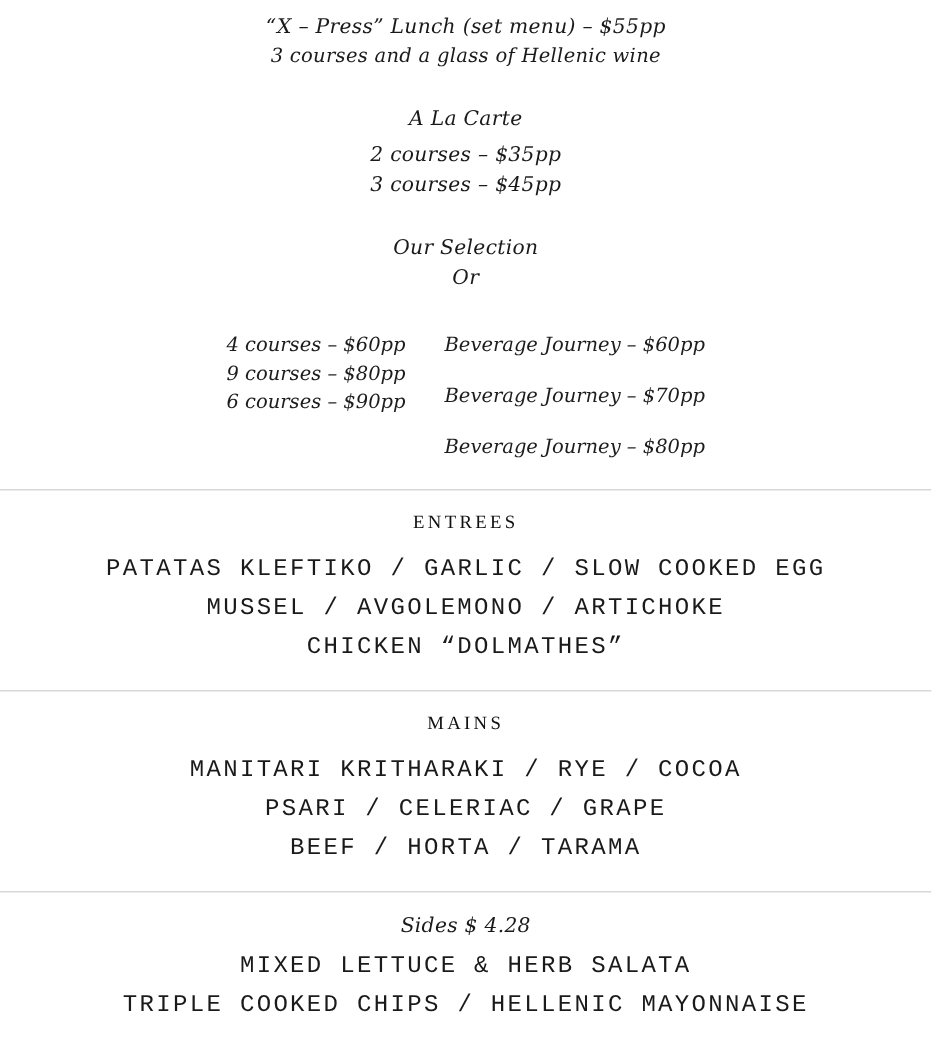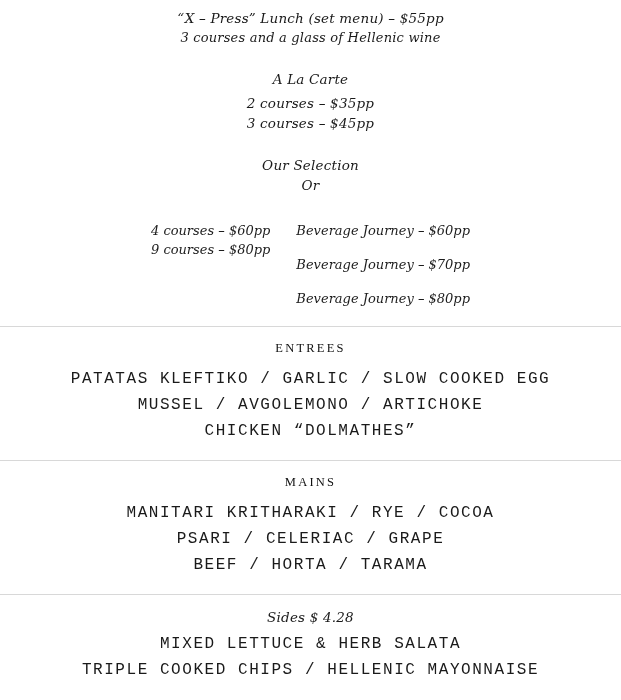--- a/index.html
+++ b/index.html
@@ -107,20 +107,21 @@
 
   <div class="spacer-22"></div>
   <div class="center script">Our Selection</div>
   <div class="center script">Or</div>
 
   <div class="spacer-26"></div>
   <div class="two-col">
     <div class="col left">
       <div class="row">4 courses – $60pp</div>
       <div class="row">9 courses – $80pp</div>
+      <div class="row">6 courses – $90pp</div>
     </div>
     <div class="col right">
       <div class="row">Beverage Journey – $60pp</div>
       <div class="row">Beverage Journey – $70pp</div>
       <div class="row">Beverage Journey – $80pp</div>
     </div>
   </div>
 
   <div class="spacer-18"></div>
   <hr class="hr">

